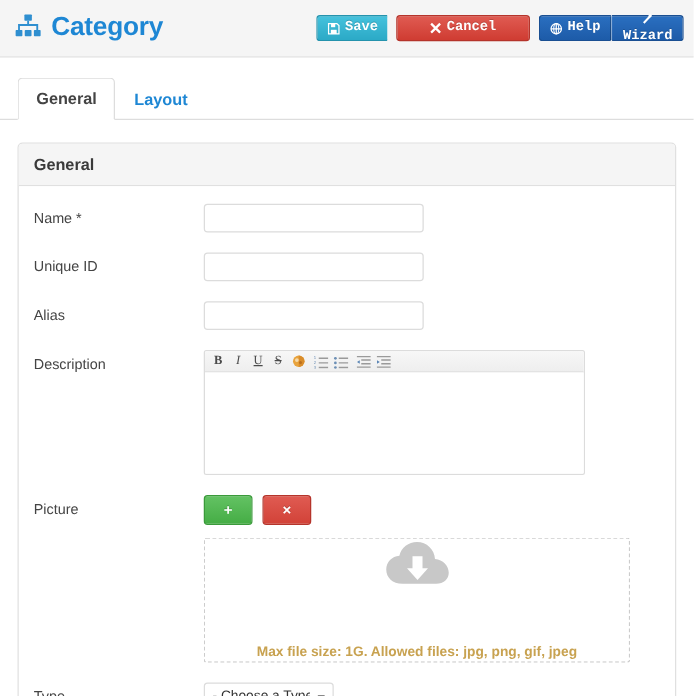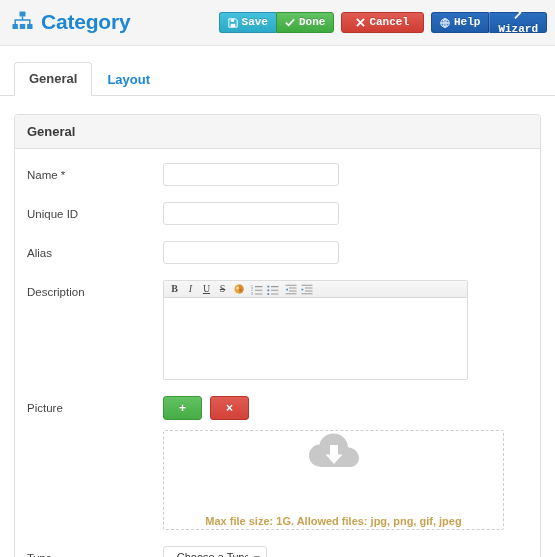--- a/index.html
+++ b/index.html
@@ -70,21 +70,21 @@
   }
   .btn-done {
     background: linear-gradient(#63c263, #3fa93f);
     border-color: #369536;
     border-radius: 0 3px 3px 0;
   }
   .btn-cancel {
     background: linear-gradient(#e05b52, #cf3c32);
     border-color: #b5342b;
     border-radius: 3px;
-    padding: 0 14px;
+    padding: 0 26px;
   }
   .btn-help {
     background: linear-gradient(#2a6fc0, #1d5ba8);
     border-color: #1a4f92;
     border-right: 1px solid rgba(0,0,0,0.25);
     border-radius: 3px 0 0 3px;
   }
   .btn-wizard {
     background: linear-gradient(#2a6fc0, #1d5ba8);
     border-color: #1a4f92;
@@ -305,28 +305,20 @@
     <div class="btn-group">
       <div class="btn btn-save">
         <span>
           <svg width="10" height="10" viewBox="0 0 12 12">
             <path d="M1 1h8l2 2v8H1z" fill="none" stroke="#fff" stroke-width="1.2"></path>
             <rect x="3.4" y="1.4" width="4" height="3.1" fill="#fff"></rect>
             <rect x="3.2" y="7" width="5.6" height="4" fill="#fff"></rect>
           </svg>
         </span>
         <span>Save</span>
-      </div>
-      <div class="btn btn-done">
-        <span>
-          <svg width="10" height="9" viewBox="0 0 12 10">
-            <path d="M1 5.2 L4.3 8.5 L11 1.3" fill="none" stroke="#fff" stroke-width="2"></path>
-          </svg>
-        </span>
-        <span>Done</span>
       </div>
     </div>
 
     <div class="btn btn-cancel">
       <span>
         <svg width="9" height="9" viewBox="0 0 10 10">
           <path d="M1 1 L9 9 M9 1 L1 9" stroke="#fff" stroke-width="2"></path>
         </svg>
       </span>
       <span>Cancel</span>

